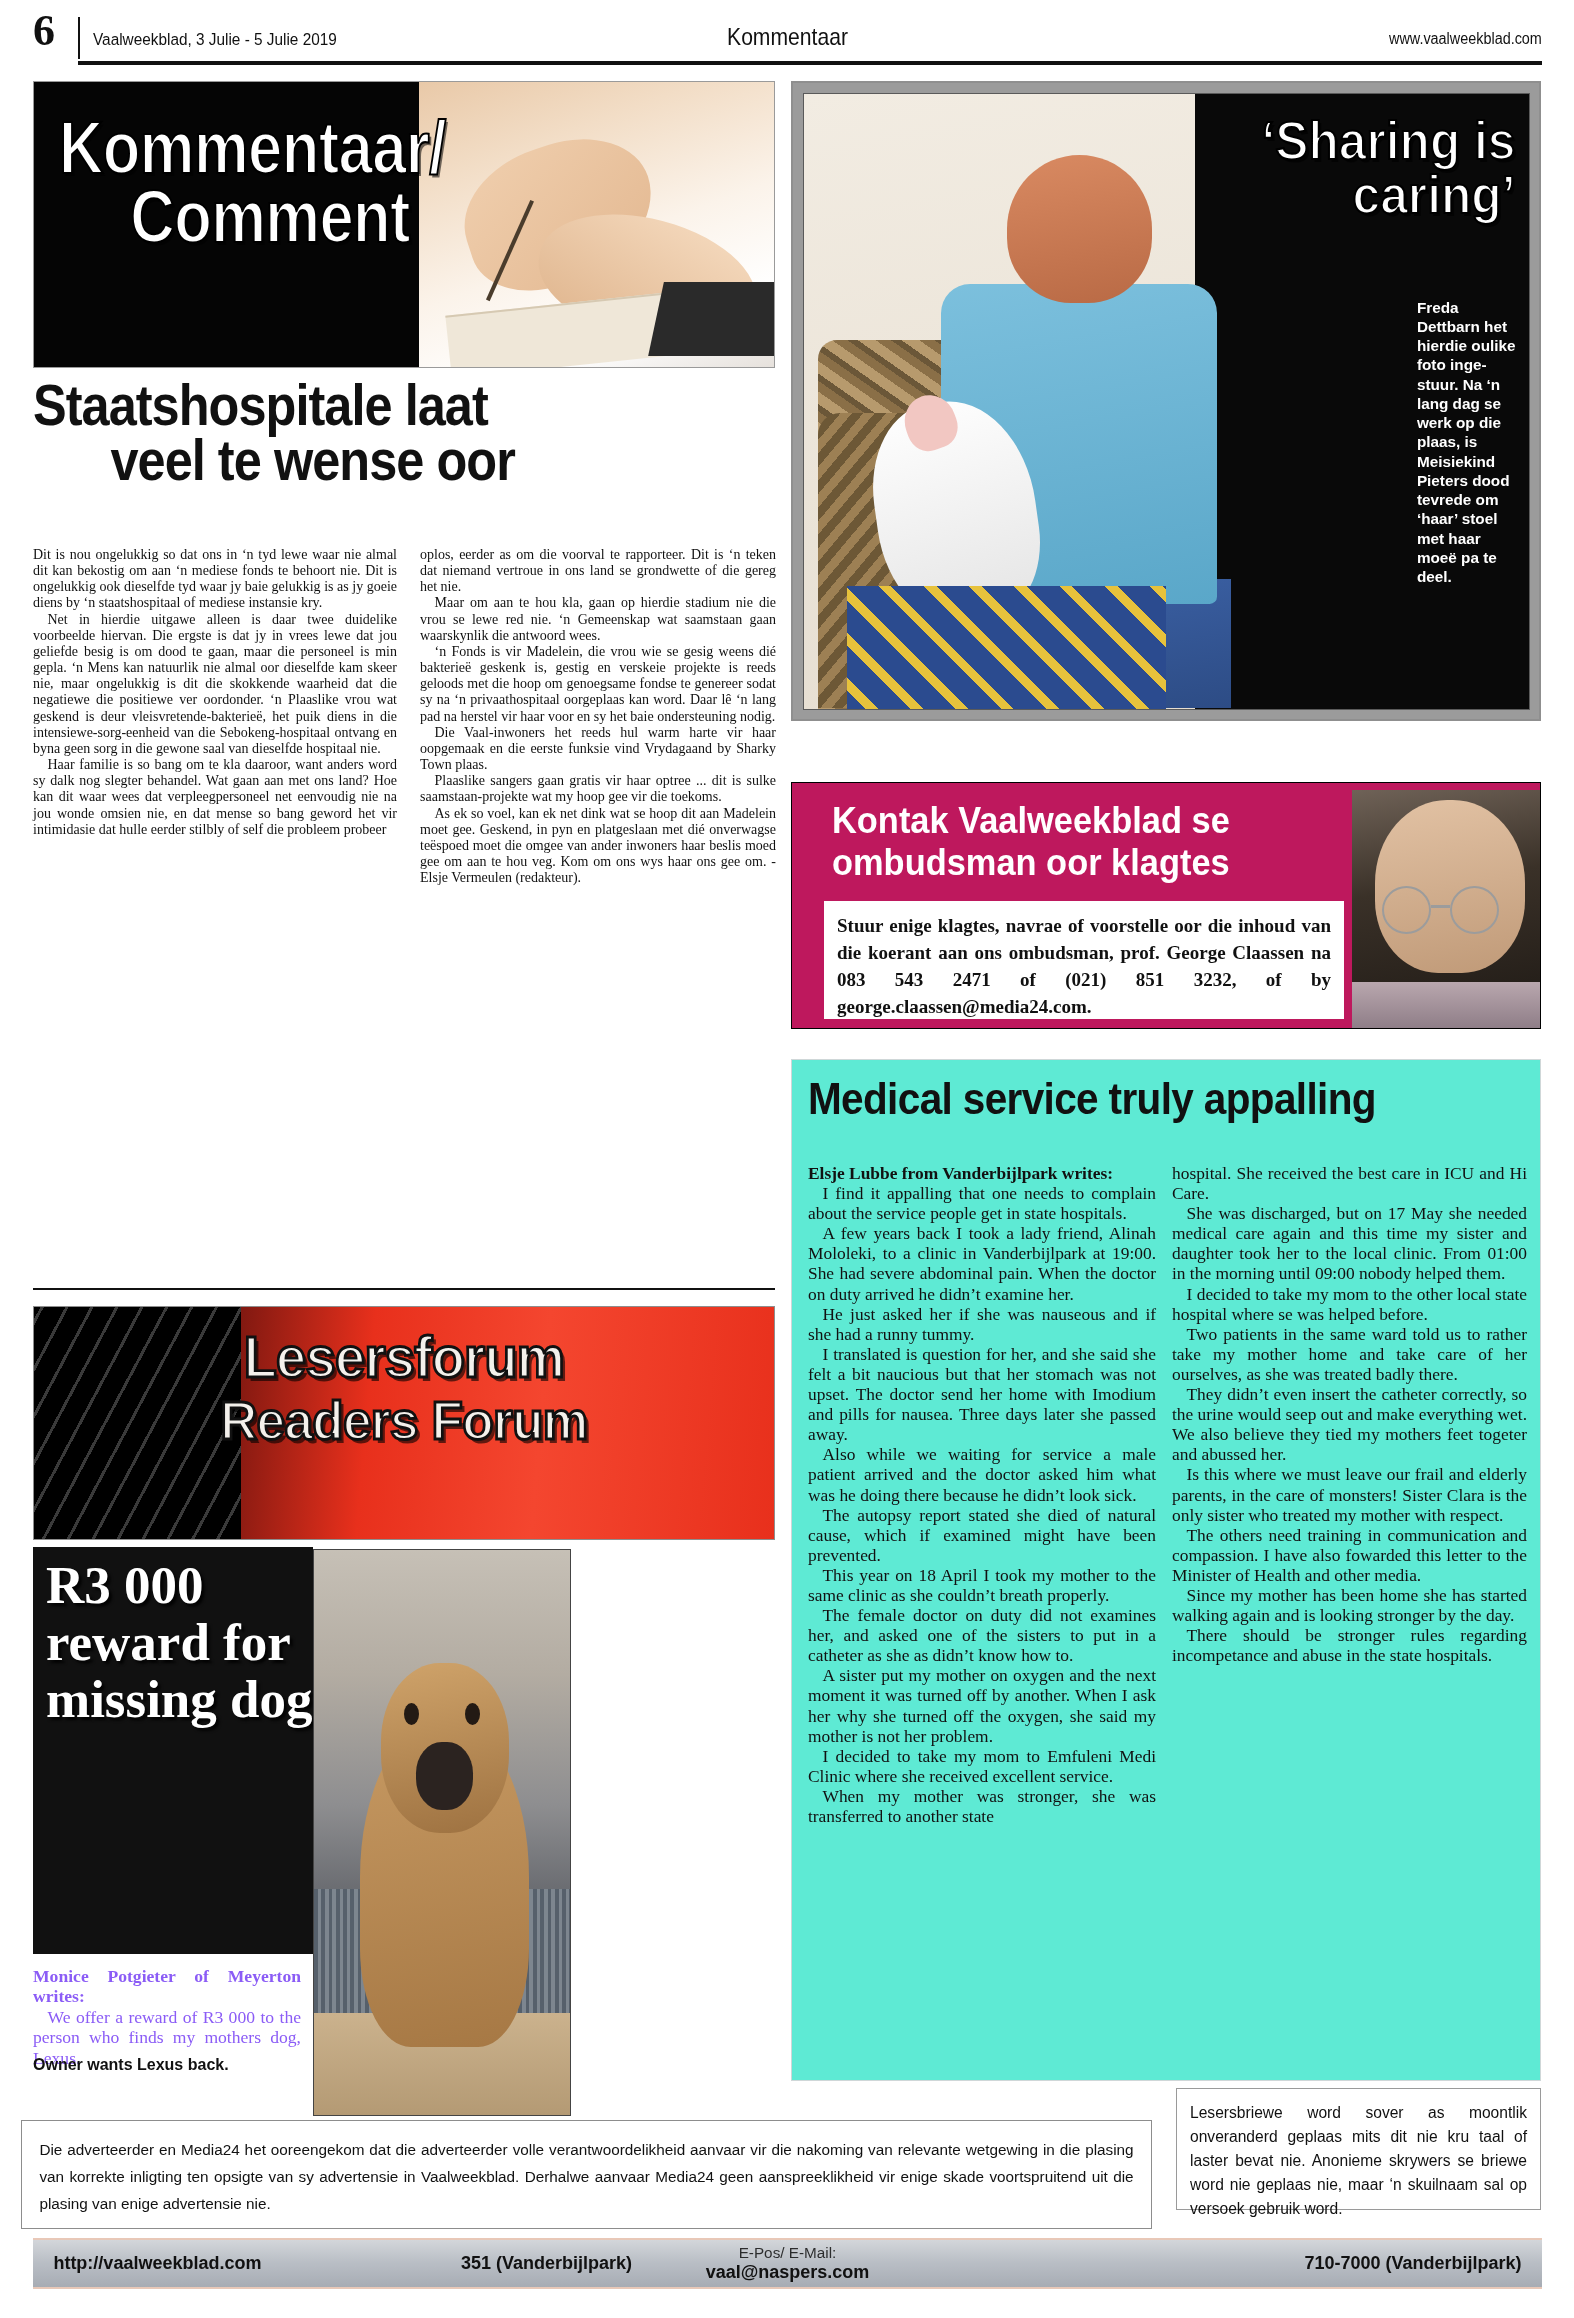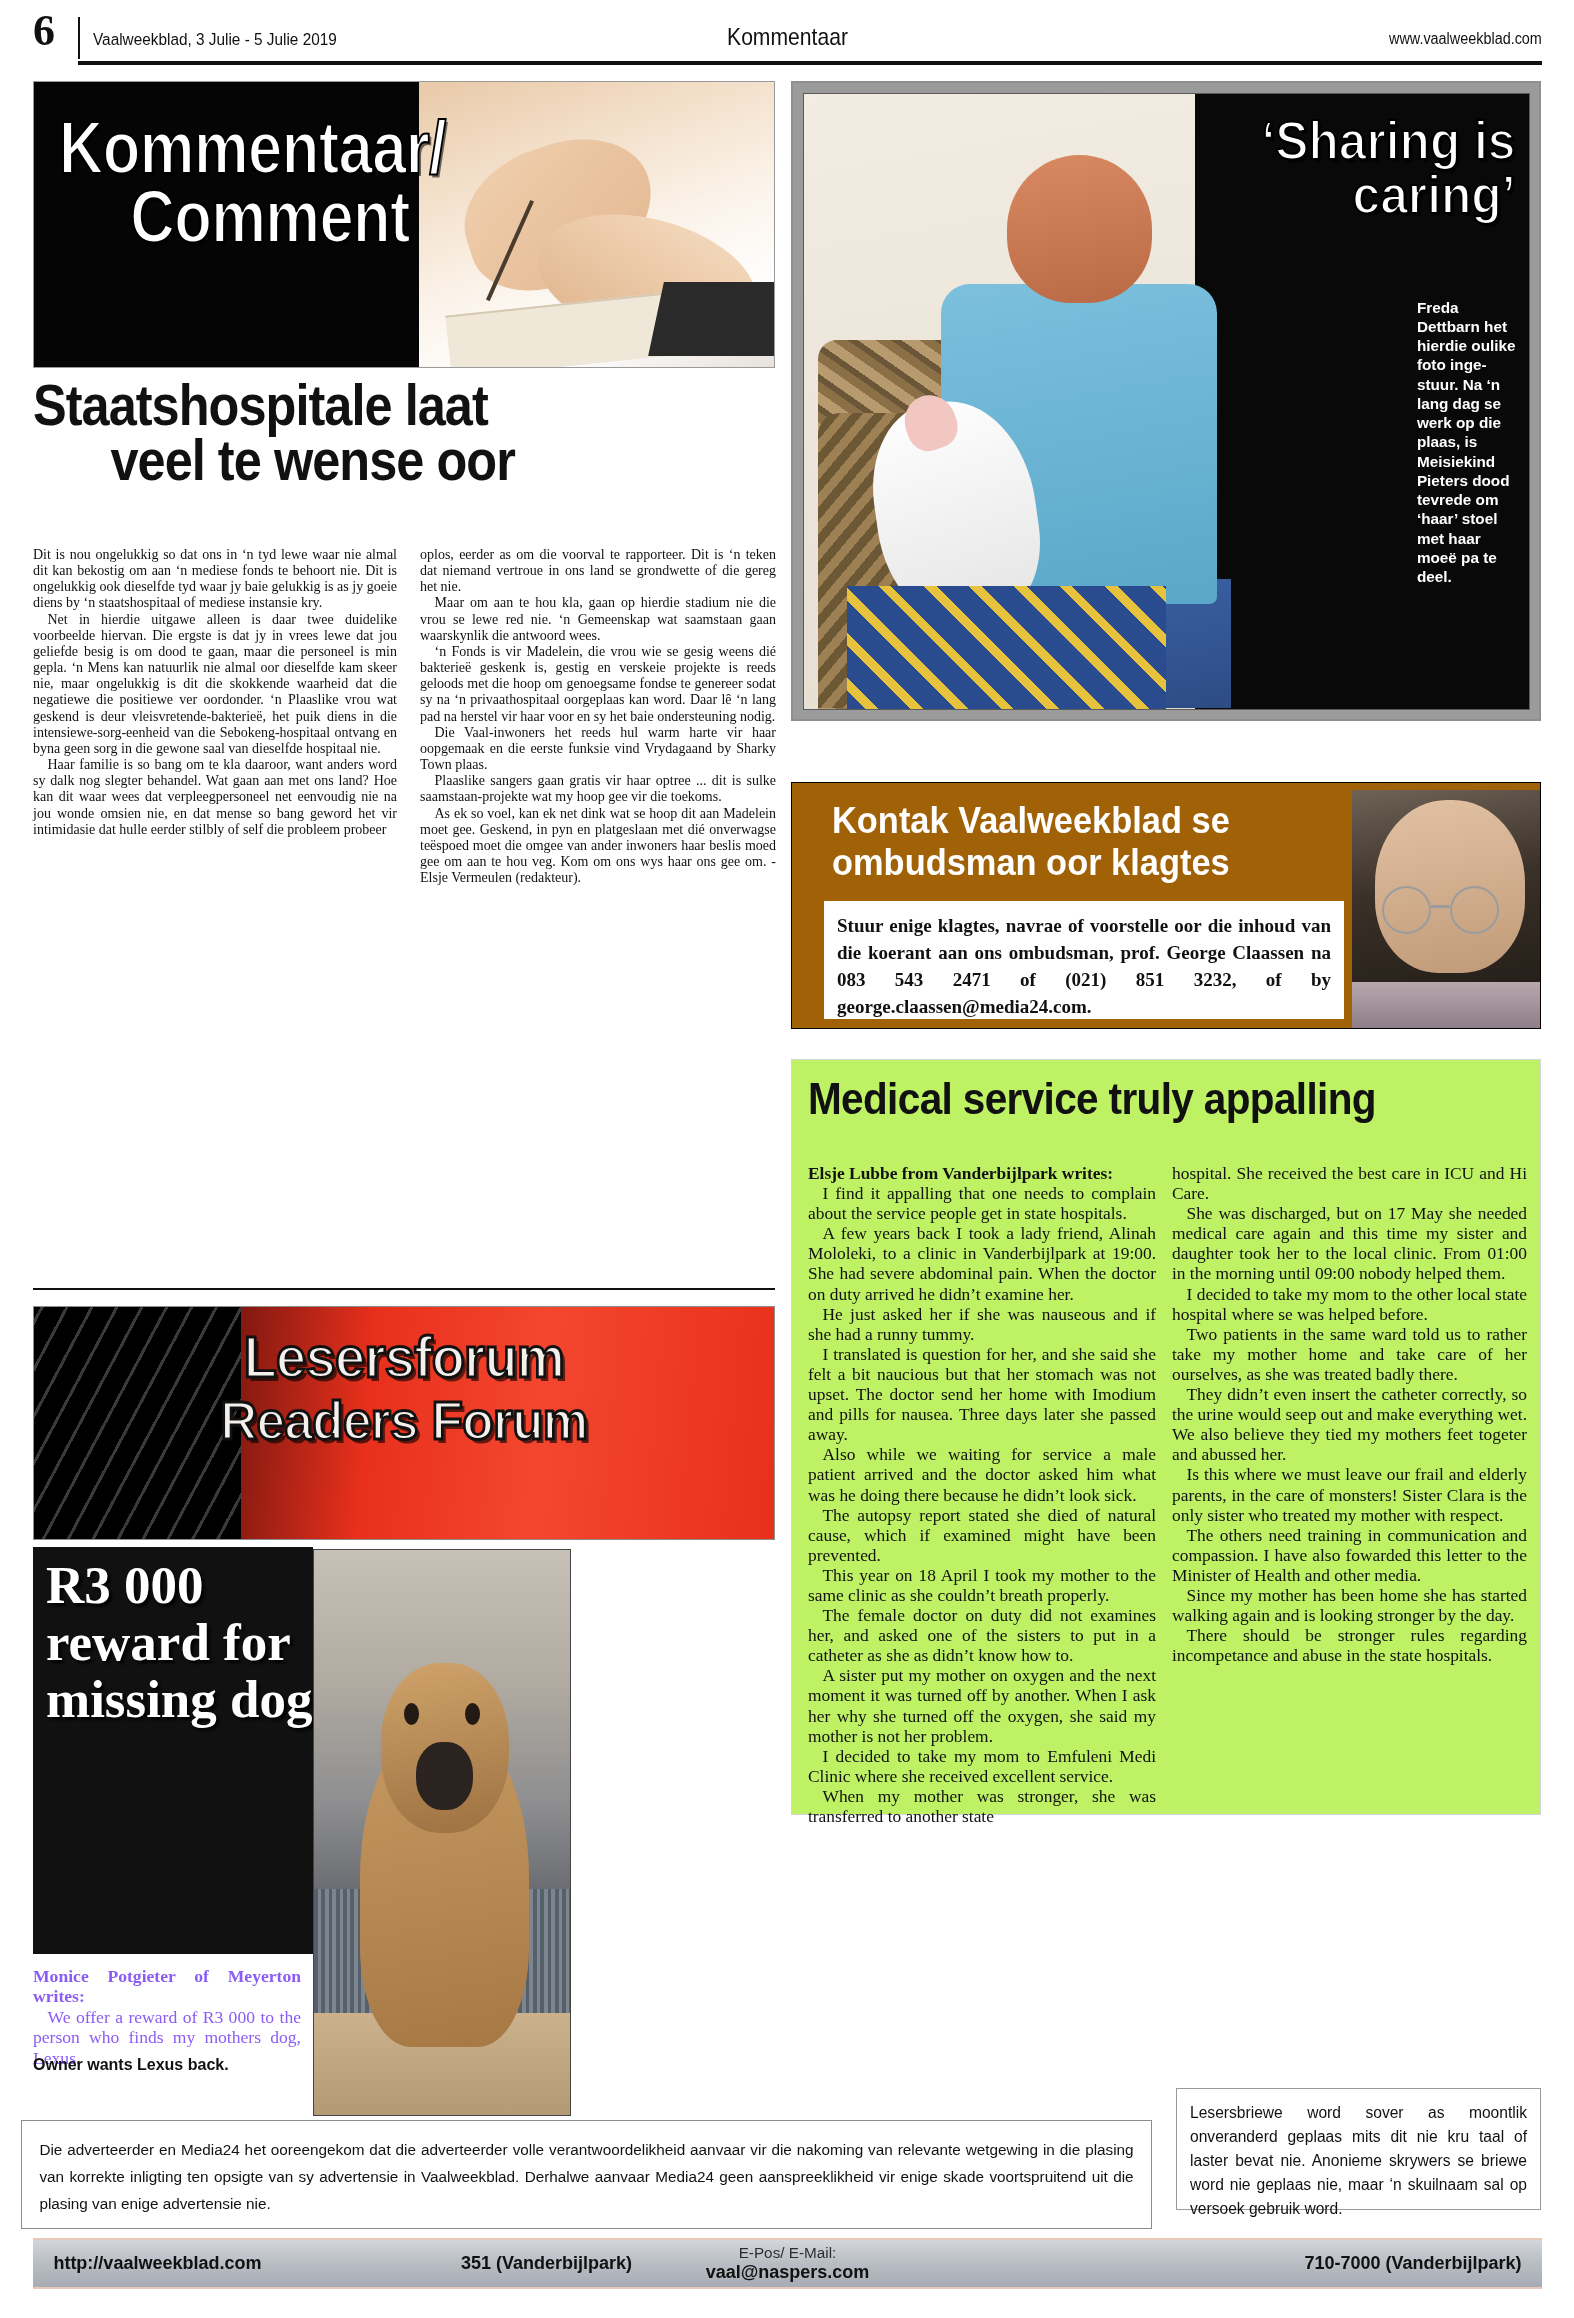--- a/index.html
+++ b/index.html
@@ -274,21 +274,21 @@
   }
   #sharing-caption {
     position:absolute; right:11.6px; top:204px; width:100px;
     font-family:"Liberation Sans", sans-serif;
     font-weight:700; font-size:15.3px; line-height:1.26; color:#fff;
   }
 
   
   #ombuds {
     position:absolute; left:791px; top:782px; width:750px; height:247px;
-    background:#a16207; border:0.7px solid #000; overflow:hidden;
+    background:#be185d; border:0.7px solid #000; overflow:hidden;
   }
   #ombuds-title {
     position:absolute; left:40px; top:17.4px; width:531px;
     font-family:"Liberation Sans", sans-serif;
     font-weight:700; font-size:37px; line-height:1.12; color:#fff;
     transform:scaleX(.93); transform-origin:left top;
   }
   #ombuds-body {
     position:absolute; left:32px; top:118px; width:520px; height:118px;
     background:#fff; padding:11.6px 13px 5.8px 13px;
@@ -315,22 +315,22 @@
   #ombuds-photo .o-bridge {
     position:absolute; left:42%; top:48%; width:10%; height:2.9px; background:#9c9c9c;
   }
   #ombuds-photo .o-shirt {
     position:absolute; left:0; bottom:0; width:100%; height:20%;
     background:linear-gradient(180deg,#b9a7ae,#8d7c86);
   }
 
   
   #medical {
-    position:absolute; left:791px; top:1059px; width:750px; height:756px;
-    background:#bef264; border:0.7px solid #cfd7d8;
+    position:absolute; left:791px; top:1059px; width:750px; height:1022px;
+    background:#5eead4; border:0.7px solid #cfd7d8;
   }
   #medical-headline {
     position:absolute; left:16px; top:16px; width:727px;
     font-family:"Liberation Sans", sans-serif;
     font-weight:700; font-size:45px; line-height:1; color:#111;
     transform:scaleX(.9); transform-origin:left top;
     letter-spacing:-0.7px;
   }
   .med-col {
     position:absolute;

